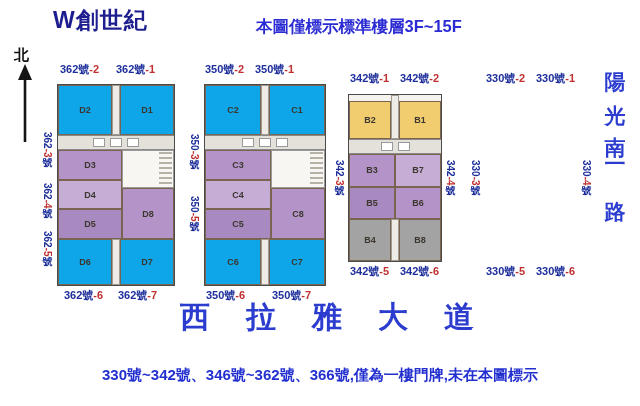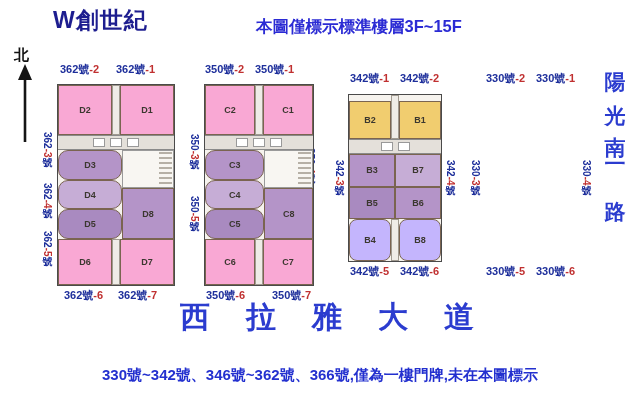--- a/index.html
+++ b/index.html
@@ -7,45 +7,45 @@
     position:relative; width:640px; height:406px; background:#ffffff;
     overflow:hidden; font-family:"Liberation Sans","DejaVu Sans",sans-serif;
   }
   .title { position:absolute; left:46px; top:5px; font-size:23px; font-weight:bold; color:#1d1d8f; letter-spacing:1px;margin-left:7px; }
   .subtitle { position:absolute; left:256px; top:16px; font-size:16.5px; font-weight:bold; color:#2b2bd4; }
   .north { position:absolute; left:14px; top:46px; font-size:15px; font-weight:bold; color:#111; }
   .north-arrow { position:absolute; left:14px; top:64px; }
 
   .block { position:absolute; border:1px solid #4a4a4a; box-sizing:border-box; display:flex; flex-direction:column; background:#f6f3ee; }
   .b1 { left:57px;  top:84px; width:118px; height:202px; }
-  .b2 { left:204px; top:84px; width:110px;  height:202px; }
+  .b2 { left:204px; top:84px; width:122px;  height:202px; }
   .b3 { left:348px; top:94px; width:94px;  height:168px; }
   .b4 { left:484px; top:94px; width:94px;  height:168px; }
 
   .row { display:flex; min-height:0; }
   .h50 { flex:0 0 50px; } .h46 { flex:0 0 46px; }
   .h44 { flex:0 0 44px; } .h42 { flex:0 0 42px; }
   .core { flex:0 0 13px; background:#e4e0da; border-top:1px solid #8a8a8a; border-bottom:1px solid #8a8a8a;
           display:flex; gap:5px; justify-content:center; align-items:center; }
   .corebox { width:10px; height:7px; background:#fff; border:1px solid #999; }
   .spacer { flex:0 0 8px; background:#efece7; border:1px solid #a09a90; box-sizing:border-box; }
 
   .unit { flex:1; border:1px solid #7a6450; box-sizing:border-box; display:flex; align-items:center; justify-content:center;
           font-size:9px; font-weight:bold; color:#3b372f; }
-  .orange  { background:#f9a8d4; }
+  .orange  { background:#0ea5e9; }
   .yellow  { background:#f1cd6f;margin-top:6px; }
   .purpleA { background:#b494c8; }
   .purpleB { background:#c6add6; }
   .purpleC { background:#a98ac0; }
-  .salmon  { background:#c4b5fd;border-radius:8px; }
+  .salmon  { background:#a3a3a3; }
 
   .mid { flex:1; display:flex; }
   .mcol { display:flex; flex-direction:column; min-width:0; }
   .mleft { flex:0 0 55%; } .mright { flex:1; }
-  .mleft .unit { flex:1;border-radius:10px; }
+  .mleft .unit { flex:1; }
   .open { flex:0 0 38px; background:#f8f6f2; border:1px solid #9a9a9a; box-sizing:border-box; position:relative; }
   .hatch { position:absolute; top:1px; right:1px; bottom:1px; width:13px;
            background:repeating-linear-gradient(180deg,#b6b0a6 0 2px,#f8f6f2 2px 5px); }
   .tall { flex:1; }
   .mid2 { flex:1; display:flex; flex-direction:column; }
   .subrow { flex:1; display:flex; }
 
   .addr { position:absolute; font-size:11px; font-weight:bold; white-space:nowrap; line-height:1.1; }
   .addr .n { color:#1e2f9b; } .addr .s { color:#c03030; }
   .vert { writing-mode:vertical-rl; text-orientation:mixed; font-size:10px; }

